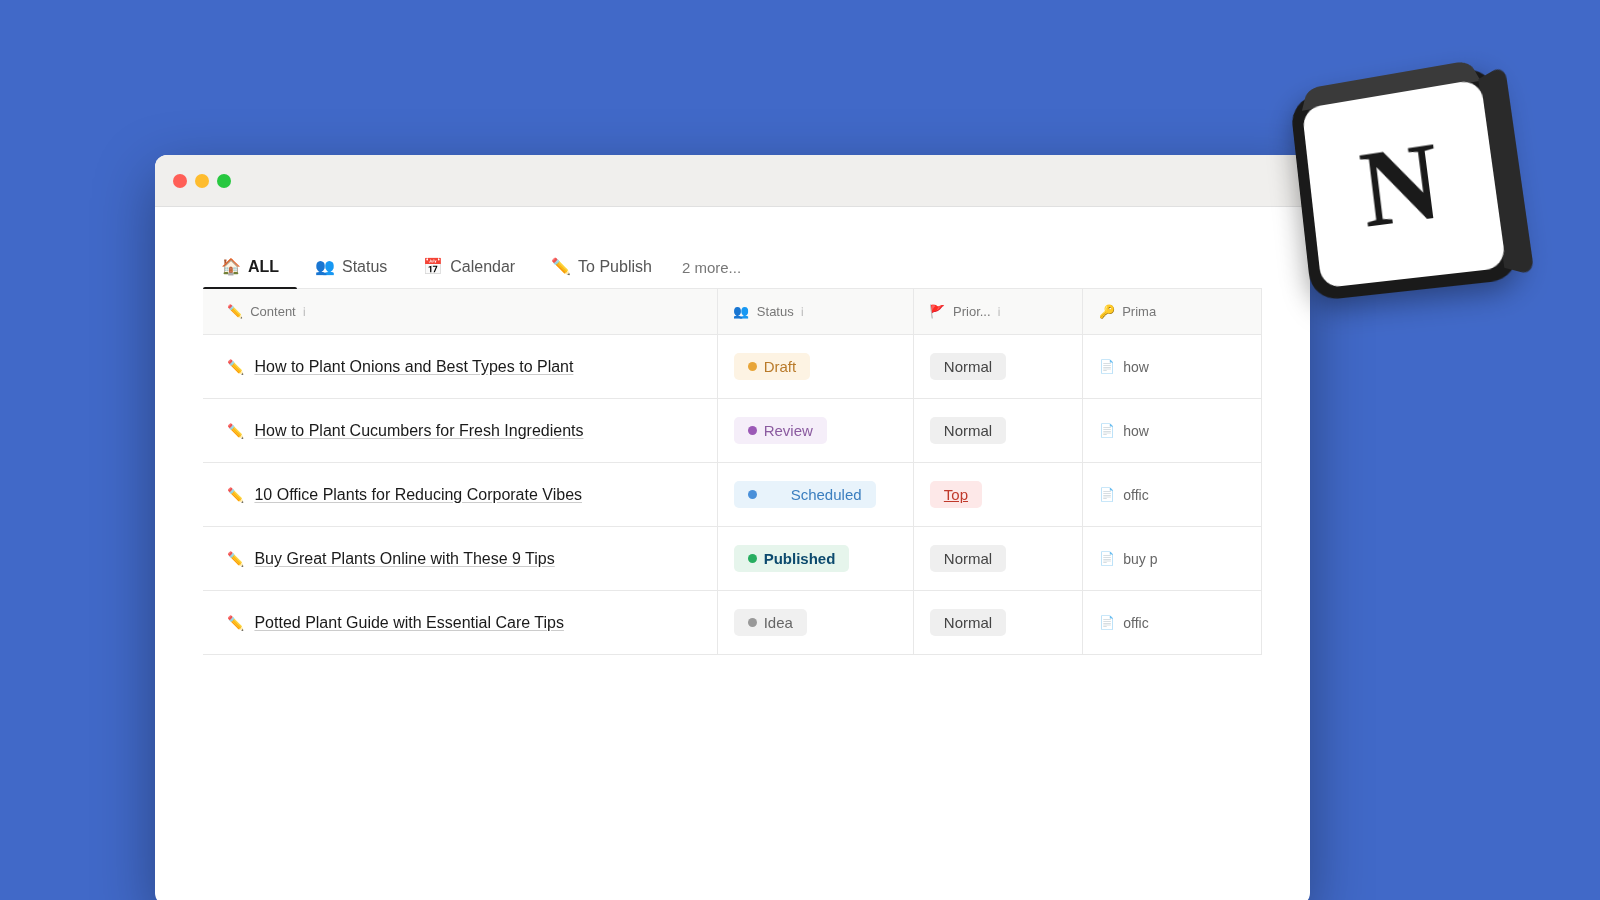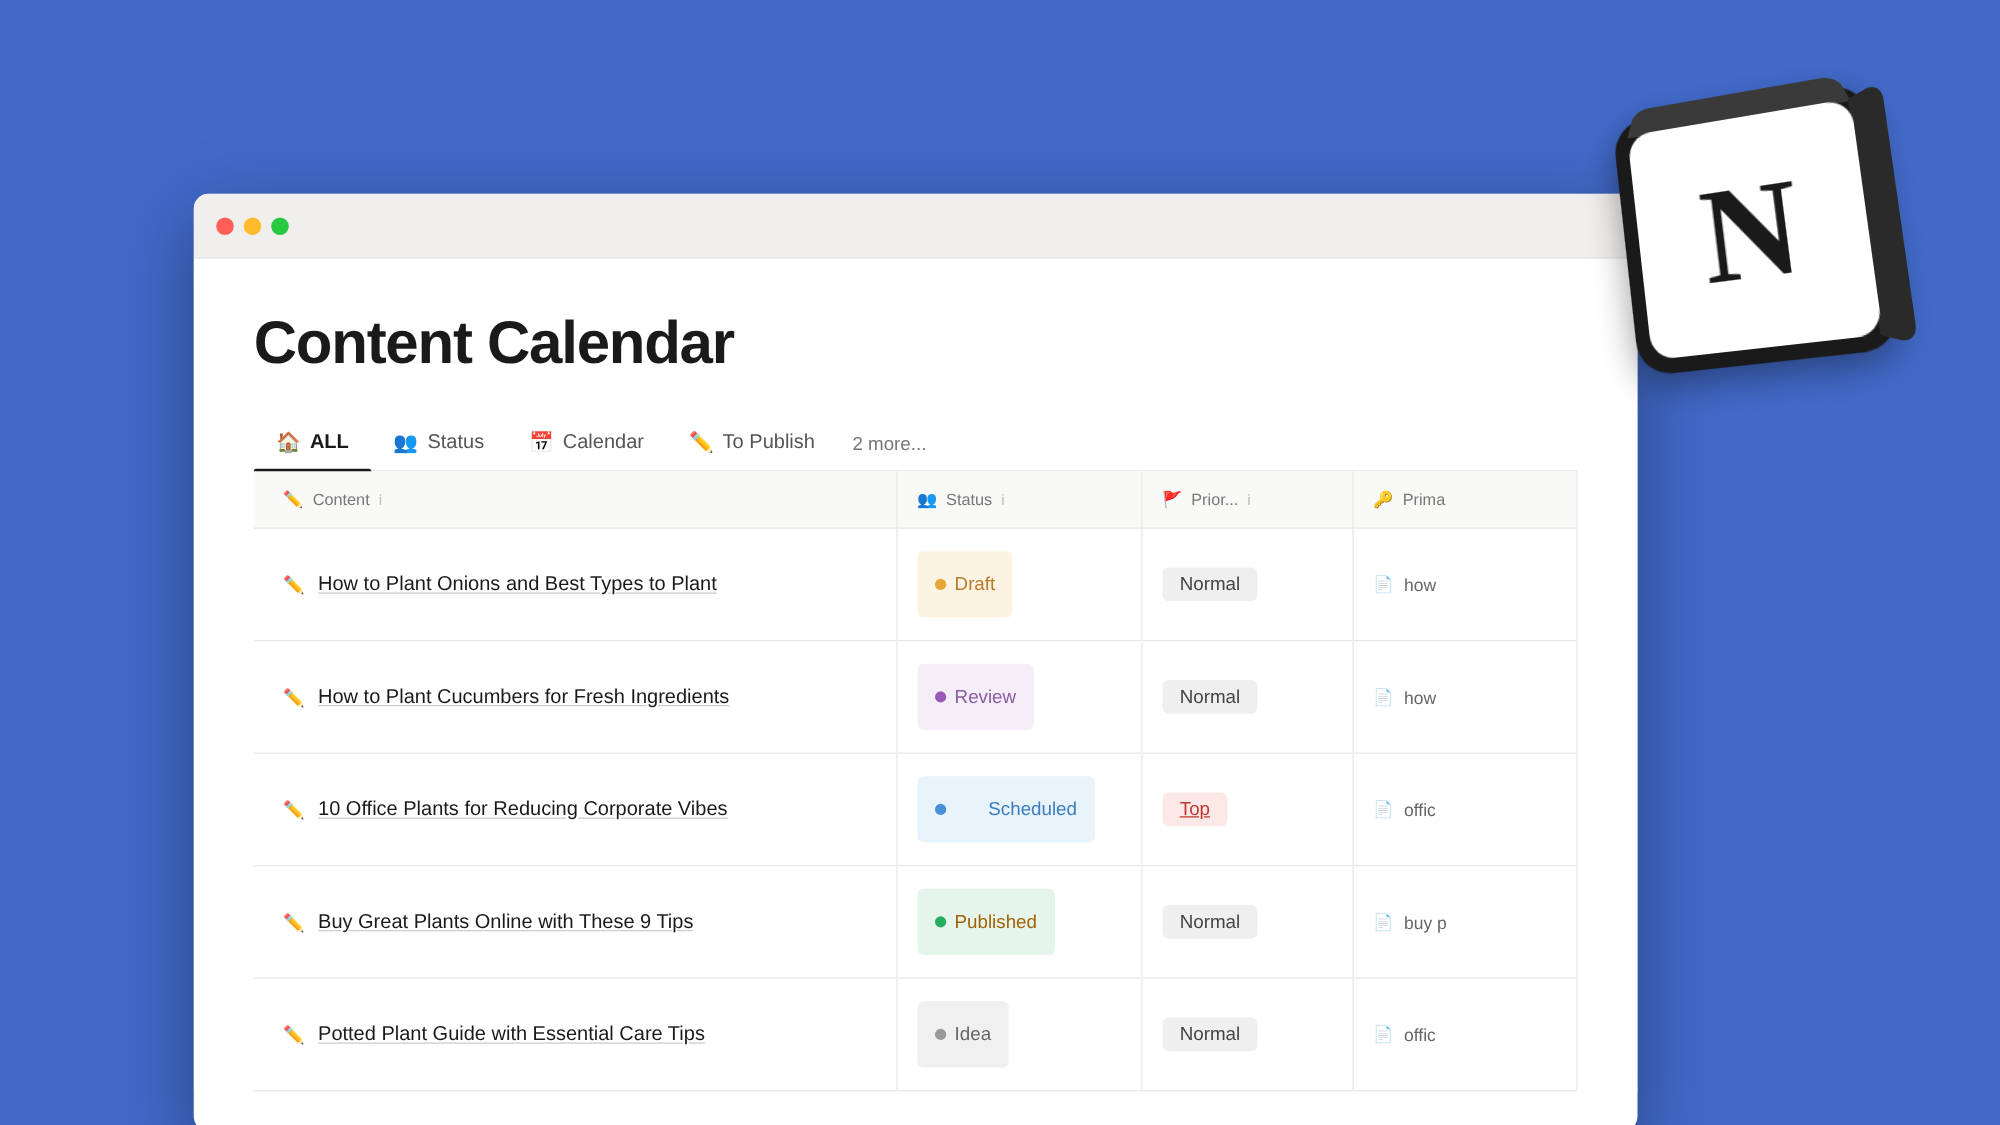--- a/index.html
+++ b/index.html
@@ -164,21 +164,21 @@
       color: #1a1a1a;
       text-decoration: underline;
       text-decoration-color: #ccc;
       text-underline-offset: 2px;
     }
 
     .status-badge {
       display: inline-flex;
       align-items: center;
       gap: 7px;
-      padding: 18px 14px;
+      padding: 5px 14px;
       border-radius: 5px;
       font-size: 15px;
       font-weight: 500;
     }
 
     .status-dot {
       width: 9px;
       height: 9px;
       border-radius: 50%;
       display: inline-block;
@@ -198,21 +198,22 @@
 
     .status-scheduled {
       background: #e8f3fb;
       color: #3a7ebf;
       gap: 34px;
     }
     .status-scheduled .status-dot { background: #4a90d9; }
 
     .status-published {
       background: #e6f5ec;
-      color: #a16207;
+      color: #0c4a6e;
+      font-weight: bold;
     }
     .status-published .status-dot { background: #27ae60; }
 
     .status-idea {
       background: #f0f0f0;
       color: #666;
     }
     .status-idea .status-dot { background: #999; }
 
     .priority-badge {
@@ -347,21 +348,20 @@
 
 <div class="window">
 
   <div class="titlebar">
     <span class="traffic-light traffic-close"></span>
     <span class="traffic-light traffic-minimize"></span>
     <span class="traffic-light traffic-maximize"></span>
   </div>
 
   <div class="content-area">
-    <h1 class="page-title">Content Calendar</h1>
 
     <div class="tabs">
       <div class="tab active">
         <span class="tab-icon">🏠</span>
         <span>ALL</span>
       </div>
       <div class="tab">
         <span class="tab-icon">👥</span>
         <span>Status</span>
       </div>

